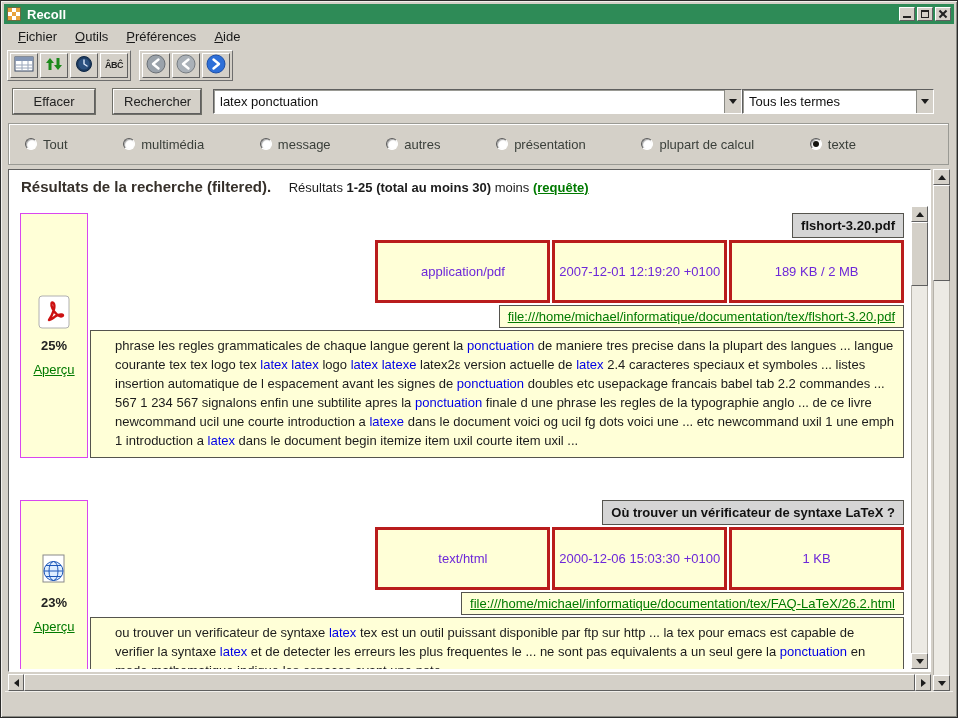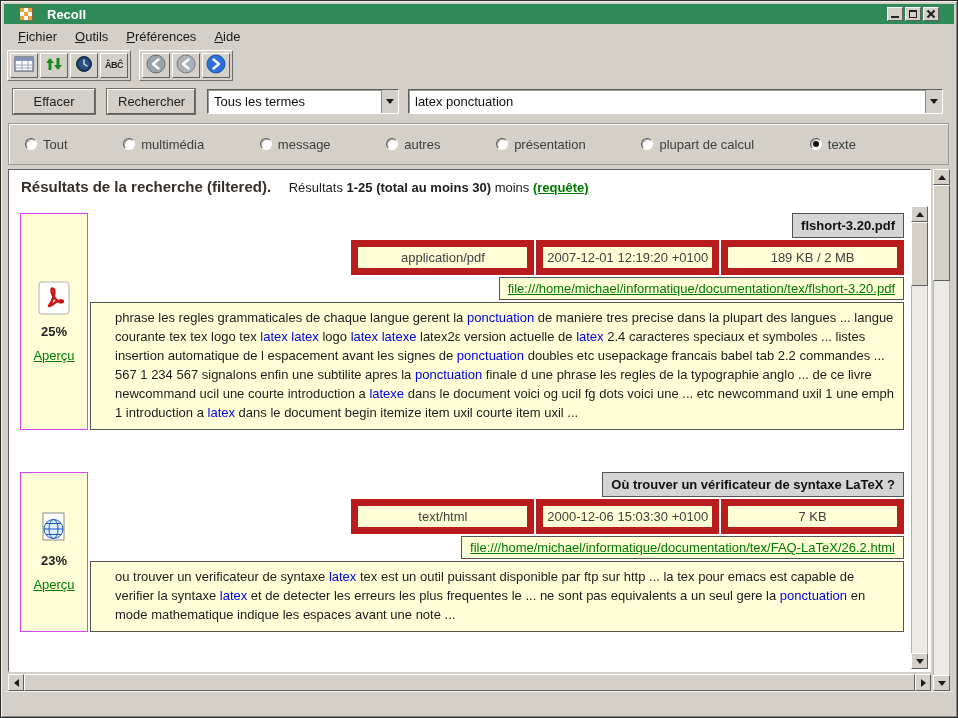--- a/index.html
+++ b/index.html
@@ -9,21 +9,21 @@
     font-size:13px; color:#1c1c1c; background:#9a9a9a; overflow:hidden;
   }
   .window {
     position:absolute; inset:0; background:var(--window-bg,#d4d0c8);
     border:1px solid #2b2b2b; box-shadow: inset 1px 1px 0 #f2f0ec, inset -1px -1px 0 #8a8a84;
   }
   
   .titlebar {
     position:absolute; left:3px; right:3px; top:3px; height:20px;
     background:var(--titlebar,#2e8b57);
-    display:flex; align-items:center; padding:0 15px; gap:14px;
+    display:flex; align-items:center; padding:0 3px; gap:6px;
   }
   .app-icon { width:14px; height:14px; display:inline-block; }
   .title-text { color:#fff; font-weight:bold; font-size:13px; flex:1; }
   .win-controls { display:flex; gap:2px; }
   .win-btn {
     width:16px; height:14px; background:#d4d0c8; position:relative;
     border:1px solid; border-color:#ffffff #5f5f5f #5f5f5f #ffffff;
     display:inline-flex; align-items:flex-end; justify-content:center; cursor:pointer; padding:0;
   }
   .glyph-min { width:8px; height:2px; background:#222; margin-bottom:2px; }
@@ -50,21 +50,21 @@
     display:inline-flex; align-items:center; justify-content:center; padding:0;
   }
   .spell-label { font-size:9px; font-weight:bold; letter-spacing:-0.5px; color:#222; }
   
   .search-row { position:absolute; left:12px; right:14px; top:86px; height:28px; display:flex; align-items:center; }
   .push-btn {
     height:25px; background:var(--window-bg,#d4d0c8); color:#222; font-size:13px; cursor:pointer;
     border:1px solid; border-color:#ffffff #5f5f5f #5f5f5f #ffffff;
     box-shadow:0 0 0 1px #6f6f68; padding:0 10px; font-family:inherit;
   }
-  .btn-clear { width:82px; margin-right:12px; }
+  .btn-clear { width:82px; margin-right:18px; }
   .btn-search { width:88px; margin-right:12px; }
   .combo {
     height:25px; background:#fff; display:flex; align-items:center;
     border:1px solid; border-color:#5f5f5f #ffffff #ffffff #5f5f5f;
     box-shadow: inset 1px 1px 0 #9a9a94; cursor:pointer;
   }
   .combo-text { flex:1; padding:0 6px; white-space:nowrap; overflow:hidden; color:#111; }
   .combo-arrow {
     width:17px; height:100%; background:var(--window-bg,#d4d0c8);
     border-left:1px solid #8a8a84; display:flex; align-items:center; justify-content:center;
@@ -110,22 +110,22 @@
   }
   .doc-icon { width:32px; height:34px; display:block; }
   .relevance { font-weight:bold; color:#222; }
   .right-col { display:flex; flex-direction:column; gap:2px;align-items:flex-end; }
   .row-title {
     border:1px solid #55544e; background:var(--title-row-gray,#d5d5d5);
     font-weight:bold; color:#111; padding:4px 8px;
   }
   .row-meta { display:grid; grid-template-columns:1fr 1fr 1fr; gap:2px; }
   .meta-cell {
-    border:7px solid #b91c1c; background:var(--cell-yellow,#ffffd7);
-    text-align:center; padding:3px 4px; color:#404040; white-space:nowrap; overflow:hidden;
+    border:3px solid #b91c1c; background:var(--cell-yellow,#ffffd7);
+    text-align:center; padding:21px 4px; color:#6d28d9; white-space:nowrap; overflow:hidden;
   }
   .row-url {
     border:1px solid #55544e; background:var(--cell-yellow,#ffffd7);
     padding:3px 8px; white-space:nowrap; overflow:hidden;
   }
   .row-snippet {
     border:1px solid #55544e; background:var(--cell-yellow,#ffffd7);
     padding:5px 8px 7px 24px; line-height:19px; color:#1c1c1c; flex:1;
   }
   .row-snippet .hl { color:var(--highlight-blue,#0000e6); }
@@ -258,28 +258,28 @@
             <path d="M7.5 5.5 L13 10 L7.5 14.5" stroke="#fff" stroke-width="2.4" fill="none" stroke-linecap="round" stroke-linejoin="round"></path>
           </svg>
         </span>
       </button>
     </span>
   </div>
 
   <div class="search-row">
     <button class="push-btn btn-clear">Effacer</button>
     <button class="push-btn btn-search">Rechercher</button>
+    <div class="combo query-combo">
+      <span class="combo-text">latex ponctuation</span>
+      <span class="combo-arrow">
+          <span class="tri tri-down"></span>
+        </span>
+    </div>
     <div class="combo select-mode">
       <span class="combo-text">Tous les termes</span>
-      <span class="combo-arrow">
-          <span class="tri tri-down"></span>
-        </span>
-    </div>
-    <div class="combo query-combo">
-      <span class="combo-text">latex ponctuation</span>
       <span class="combo-arrow">
           <span class="tri tri-down"></span>
         </span>
     </div>
   </div>
 
   <div class="filter-row">
     <span class="radio-item">
         <span class="radio"></span>
         <span class="radio-label">Tout</span>
@@ -362,21 +362,21 @@
                 </svg>
               </span>
               <span class="relevance">23%</span>
               <a class="green-link">Aperçu</a>
             </div>
             <div class="right-col">
               <div class="row-title">Où trouver un vérificateur de syntaxe LaTeX ?</div>
               <div class="row-meta">
                 <div class="meta-cell">text/html</div>
                 <div class="meta-cell">2000-12-06 15:03:30 +0100</div>
-                <div class="meta-cell">7 KB</div>
+                <div class="meta-cell">1 KB</div>
               </div>
               <div class="row-url">
                 <a class="green-link">file:///home/michael/informatique/documentation/tex/FAQ-LaTeX/26.2.html</a>
               </div>
               <div class="row-snippet"><span>ou trouver un verificateur de syntaxe </span><span class="hl">latex</span><span> tex est un outil puissant disponible par ftp sur http ... la tex pour emacs est capable de verifier la syntaxe </span><span class="hl">latex</span><span> et de detecter les erreurs les plus frequentes le ... ne sont pas equivalents a un seul gere la </span><span class="hl">ponctuation</span><span> en mode mathematique indique les espaces avant une note ...</span></div>
             </div>
           </div>
 
         </div>
 

